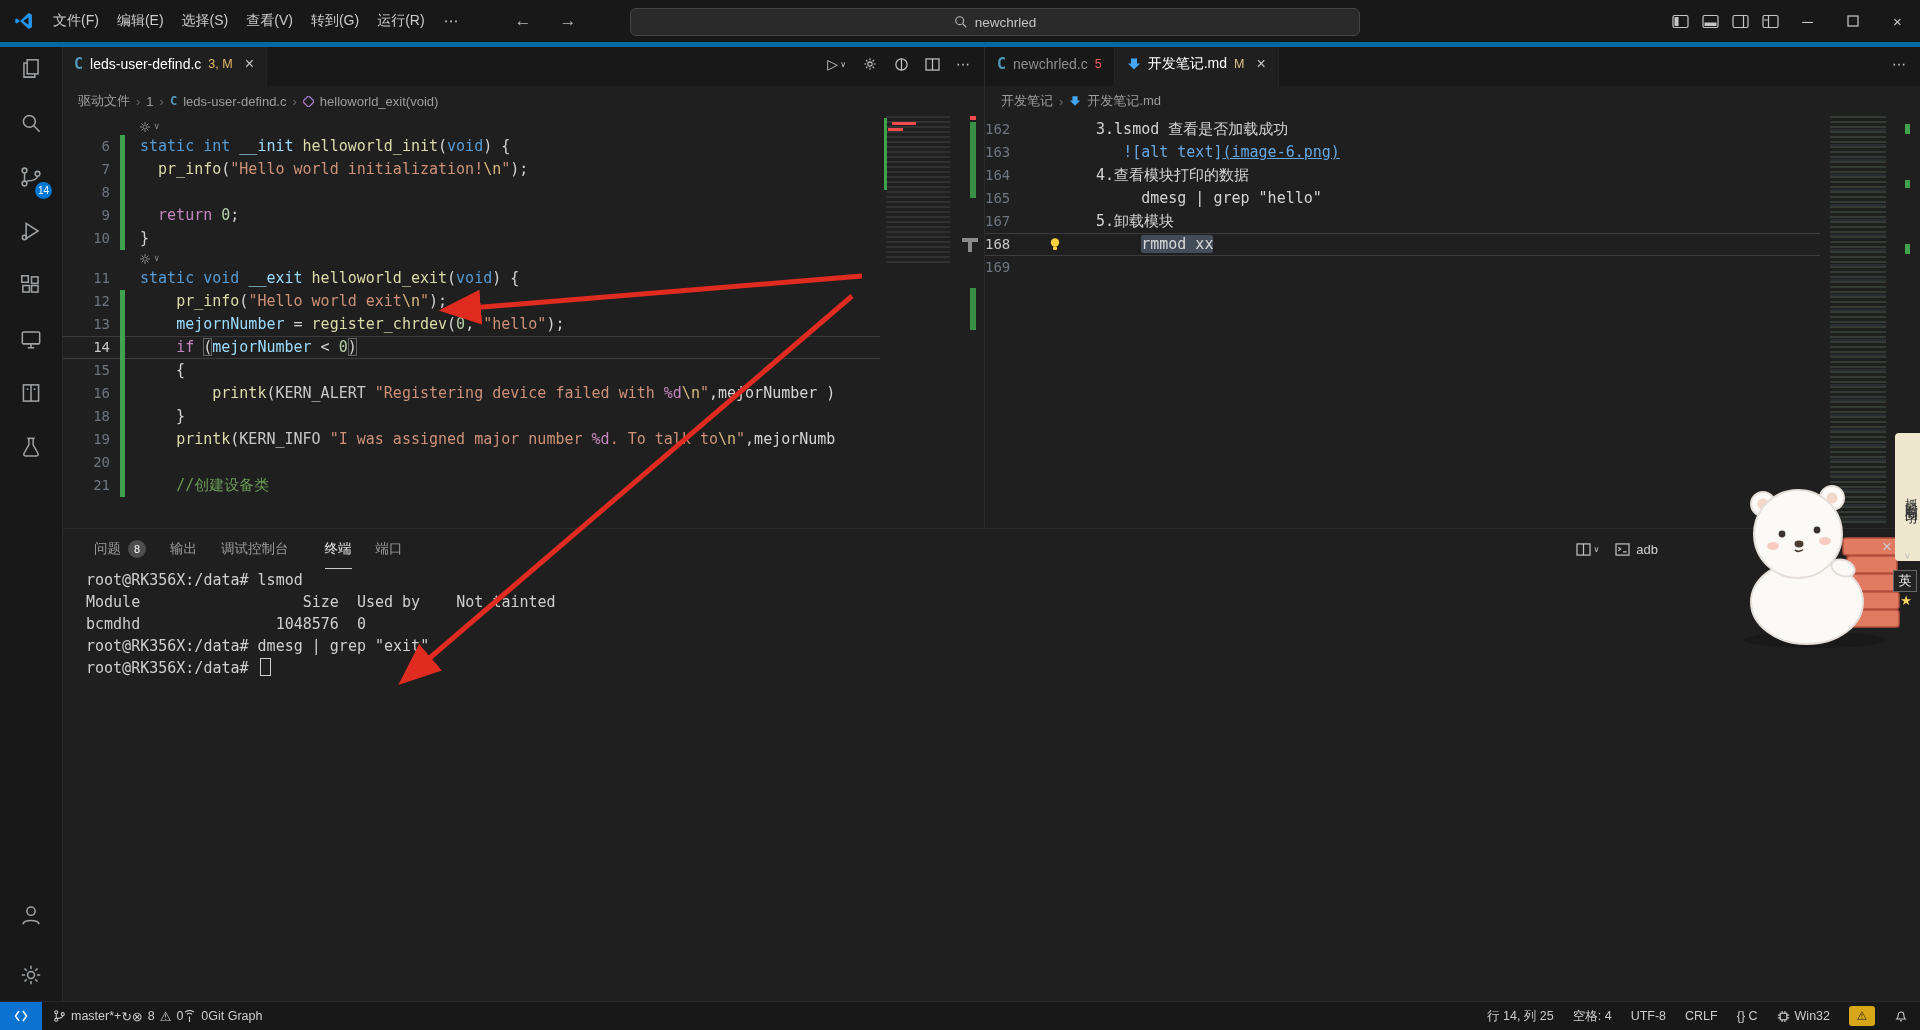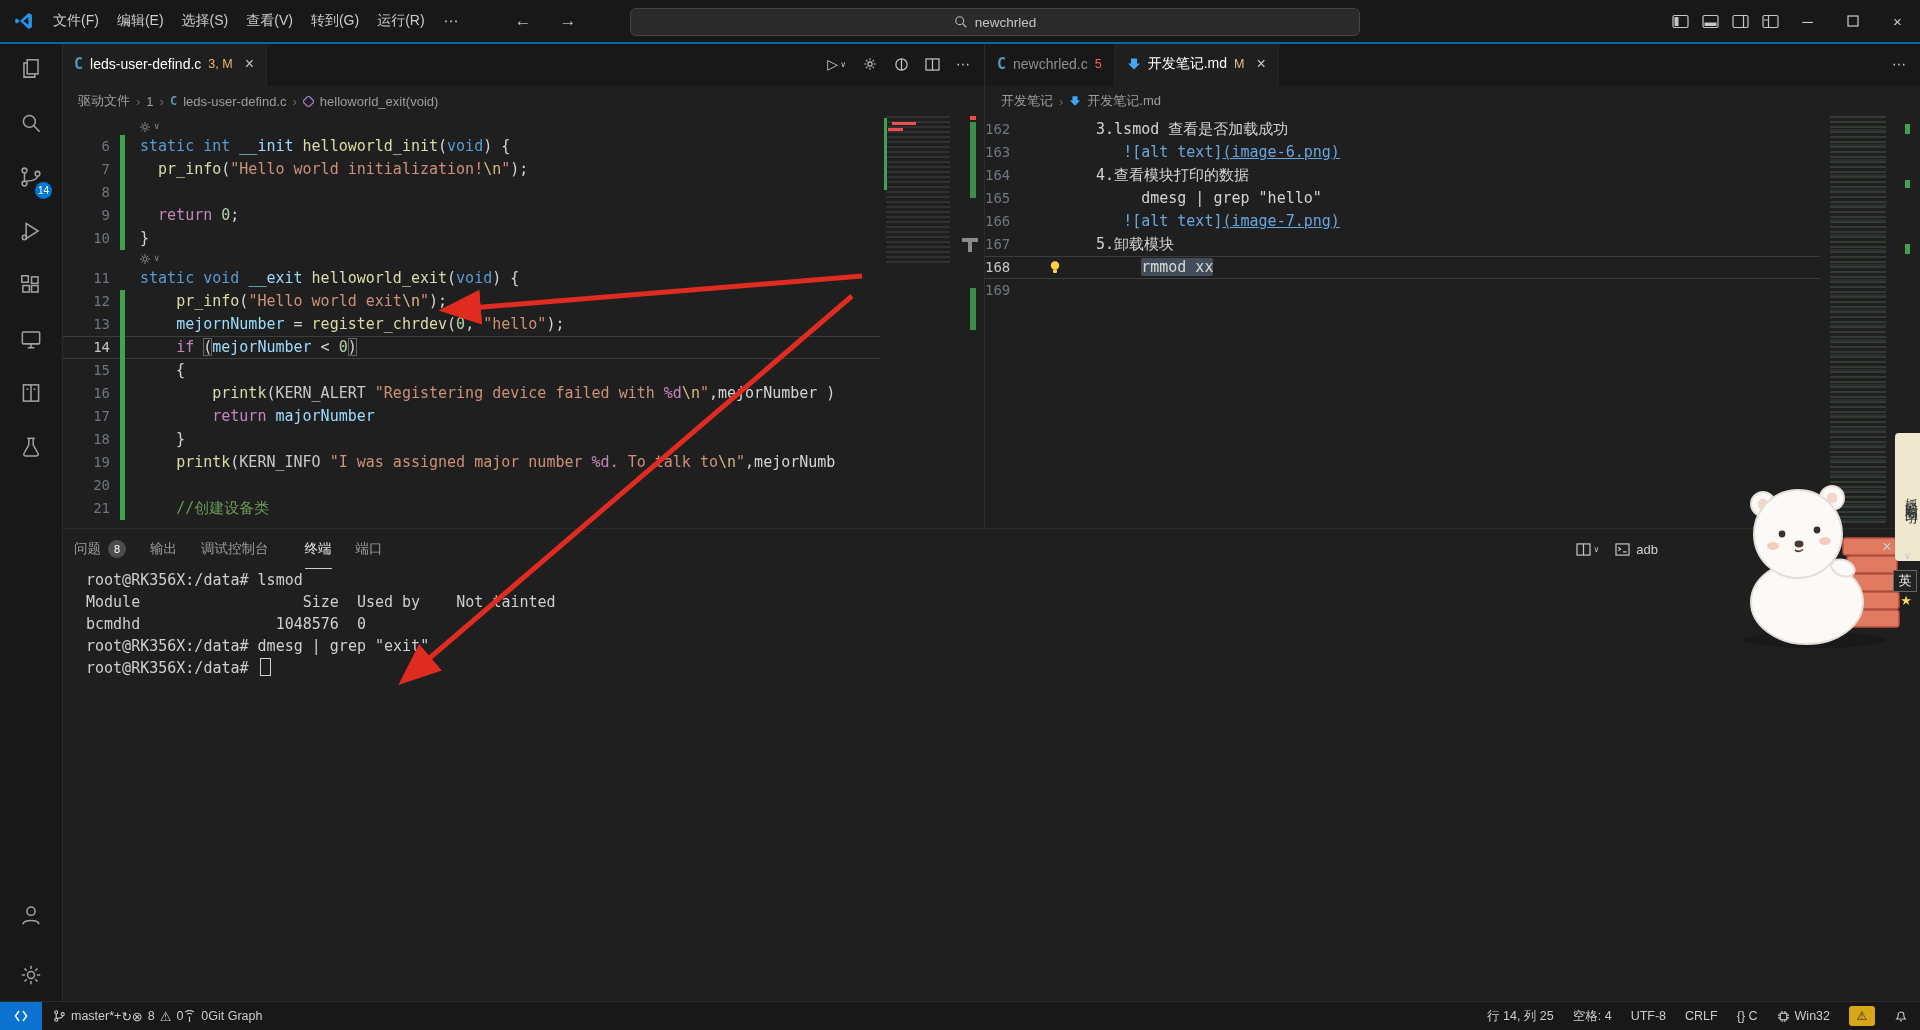--- a/index.html
+++ b/index.html
@@ -1,21 +1,21 @@
 <!DOCTYPE html>
 <html><head>
 <meta charset="utf-8">
 <style>
   html,body{margin:0;padding:0;background:#000;}
   .app{position:relative;width:1920px;height:1030px;background:#1f1f1f;overflow:hidden;
        font-family:"Liberation Sans",sans-serif;color:#cccccc;}
   svg{display:block}
   
   .titlebar{position:absolute;top:0;left:0;right:0;height:42px;background:#181818;
-            border-bottom:2px solid #0369a1;display:flex;align-items:center;z-index:5;}
+            border-bottom:5px solid #0369a1;display:flex;align-items:center;z-index:5;}
   .vslogo{margin:0 10px 0 14px;}
   .menus{display:flex;align-items:center;}
   .menu-item{padding:0 9px;font-size:14px;color:#cccccc;cursor:default;}
   .tb-more{padding:0 10px;color:#cccccc;font-size:15px;}
   .nav-arrows{margin-left:46px;display:flex;gap:28px;font-size:17px;color:#b9b9b9;}
   .searchbox{position:absolute;left:630px;top:8px;width:728px;height:26px;background:#2a2a2a;
              border:1px solid #454545;border-radius:6px;display:flex;align-items:center;
              justify-content:center;gap:7px;font-size:13.5px;color:#c5c5c5;}
   .tb-right{position:absolute;right:0;top:0;height:42px;display:flex;align-items:center;}
   .tb-licon{width:30px;display:flex;justify-content:center;}
@@ -87,21 +87,21 @@
   .rl-handle::after{content:'';position:absolute;left:6px;top:4px;width:4px;height:10px;background:#8a8a8a;}
   .minimap-right{position:absolute;right:34px;top:0;width:56px;height:410px;opacity:.9;
     background:repeating-linear-gradient(180deg,rgba(160,205,160,.18) 0 2px,transparent 2px 5px),
                repeating-linear-gradient(180deg,transparent 0 13px,rgba(140,170,220,.10) 13px 15px);}
   .ruler-right{position:absolute;right:8px;top:0;width:8px;bottom:0;}
   .rr-g1{position:absolute;left:1px;top:8px;width:5px;height:10px;background:#3fa34d;}
   .rr-g2{position:absolute;left:1px;top:64px;width:5px;height:8px;background:#3fa34d;}
   .rr-g3{position:absolute;left:1px;top:128px;width:5px;height:10px;background:#3fa34d;}
   
   .panel{position:absolute;left:0;right:0;top:486px;bottom:0;background:#1f1f1f;border-top:1px solid #2b2b2b;}
-  .panel-header{height:40px;display:flex;align-items:center;padding-left:12px;position:relative;}
+  .panel-header{height:40px;display:flex;align-items:center;padding-left:32px;position:relative;}
   .ptab{margin-right:24px;font-size:13.5px;color:#9d9d9d;height:40px;display:inline-flex;
         align-items:center;gap:7px;cursor:default;}
   .ptab.active{color:#e7e7e7;box-shadow:inset 0 -1px 0 #cccccc;margin-left:12px;}
   .ptab-badge{background:#4d4d4d;color:#ffffff;font-size:11px;min-width:18px;height:18px;
               border-radius:10px;display:inline-flex;align-items:center;justify-content:center;}
   .pa-left{position:absolute;right:262px;display:flex;align-items:center;gap:16px;}
   .pa-term{display:flex;align-items:center;gap:6px;font-size:13px;color:#cfcfcf;}
   .panel-close{position:absolute;right:28px;top:8px;font-size:17px;z-index:45;}
   .panel-chev{position:absolute;right:9px;top:21px;font-size:10px;z-index:45;color:#c5c5c5;}
   .term{position:absolute;left:24px;top:40px;font-family:"DejaVu Sans Mono",monospace;
@@ -325,21 +325,20 @@
             <div class="crow lensrow"><span class="ln"></span><span class="diffbar"></span><span class="codetext lens-ico"><svg width="10" height="10" viewBox="0 0 10 10">
                   <circle cx="5" cy="5" r="2.1" fill="none" stroke="#8a8a8a"></circle>
                   <path d="M5 0v2M5 8v2M0 5h2M8 5h2M1.6 1.6l1.4 1.4M7 7l1.4 1.4M8.4 1.6L7 3M3 7L1.6 8.4" stroke="#8a8a8a" stroke-width="1"></path>
                 </svg><span>∨</span></span></div>
             <div class="crow"><span class="ln">11</span><span class="diffbar"></span><span class="codetext"><span class="tk-kw">static </span><span class="tk-kw">void </span><span class="tk-var">__exit </span><span class="tk-fn">helloworld_exit</span><span class="tk-pl">(</span><span class="tk-kw">void</span><span class="tk-pl">) {</span></span></div>
             <div class="crow"><span class="ln">12</span><span class="diffbar on"></span><span class="codetext"><span class="tk-pl">    </span><span class="tk-fn">pr_info</span><span class="tk-pl">(</span><span class="tk-str">"Hello world exit</span><span class="tk-esc">\n</span><span class="tk-str">"</span><span class="tk-pl">);</span></span></div>
             <div class="crow"><span class="ln">13</span><span class="diffbar on"></span><span class="codetext"><span class="tk-pl">    </span><span class="tk-var">mejornNumber</span><span class="tk-pl"> = </span><span class="tk-fn">register_chrdev</span><span class="tk-pl">(</span><span class="tk-num">0</span><span class="tk-pl">, </span><span class="tk-str">"hello"</span><span class="tk-pl">);</span></span></div>
             <div class="crow cur"><span class="ln act">14</span><span class="diffbar on"></span><span class="codetext"><span class="tk-pl">    </span><span class="tk-ctl">if </span><span class="tk-brk">(</span><span class="tk-var">mejorNumber</span><span class="tk-pl"> &lt; </span><span class="tk-num">0</span><span class="tk-brk">)</span></span></div>
             <div class="crow"><span class="ln">15</span><span class="diffbar on"></span><span class="codetext"><span class="tk-pl">    {</span></span></div>
             <div class="crow"><span class="ln">16</span><span class="diffbar on"></span><span class="codetext"><span class="tk-pl">        </span><span class="tk-fn">printk</span><span class="tk-pl">(</span><span class="tk-mac">KERN_ALERT </span><span class="tk-str">"Registering device failed with </span><span class="tk-fmt">%d</span><span class="tk-esc">\n</span><span class="tk-str">"</span><span class="tk-pl">,mejorNumber )</span></span></div>
-            <div class="crow"><span class="ln">17</span><span class="diffbar on"></span><span class="codetext"><span class="tk-pl">        </span><span class="tk-ctl">return </span><span class="tk-var">majorNumber</span></span></div>
             <div class="crow"><span class="ln">18</span><span class="diffbar on"></span><span class="codetext"><span class="tk-pl">    }</span></span></div>
             <div class="crow"><span class="ln">19</span><span class="diffbar on"></span><span class="codetext"><span class="tk-pl">    </span><span class="tk-fn">printk</span><span class="tk-pl">(</span><span class="tk-mac">KERN_INFO </span><span class="tk-str">"I was assigned major number </span><span class="tk-fmt">%d</span><span class="tk-str">. To talk to</span><span class="tk-esc">\n</span><span class="tk-str">"</span><span class="tk-pl">,mejorNumb</span></span></div>
             <div class="crow"><span class="ln">20</span><span class="diffbar on"></span><span class="codetext"></span></div>
             <div class="crow"><span class="ln">21</span><span class="diffbar on"></span><span class="codetext"><span class="tk-pl">    </span><span class="tk-cmt">//创建设备类</span></span></div>
           </div>
         <div class="minimap-left">
           <div class="mm-noise"></div>
             <div class="mm-green"></div>
           <div class="mm-red1"></div>
             <div class="mm-red2"></div>
@@ -379,21 +378,20 @@
             <path d="M4 1.5h6v5h3l-6 6-6-6h3z" fill="#42a5f5"></path>
           </svg>
         <span>开发笔记.md</span>
       </div>
       <div class="codearea">
         <div class="codecol" id="code-right">
             <div class="crow"><span class="ln2">162</span><span class="bulb"></span><span class="codetext"><span class="tk-mdp"> 3.lsmod 查看是否加载成功</span></span></div>
             <div class="crow"><span class="ln2">163</span><span class="bulb"></span><span class="codetext"><span class="tk-mdp">    </span><span class="tk-mdl">![alt text]</span><span class="tk-mdu">(image-6.png)</span></span></div>
             <div class="crow"><span class="ln2">164</span><span class="bulb"></span><span class="codetext"><span class="tk-mdp"> 4.查看模块打印的数据</span></span></div>
             <div class="crow"><span class="ln2">165</span><span class="bulb"></span><span class="codetext"><span class="tk-mdp">      dmesg | grep "hello"</span></span></div>
-            <div class="crow"><span class="ln2">166</span><span class="bulb"></span><span class="codetext"><span class="tk-mdp">    </span><span class="tk-mdl">![alt text]</span><span class="tk-mdu">(image-7.png)</span></span></div>
             <div class="crow"><span class="ln2">167</span><span class="bulb"></span><span class="codetext"><span class="tk-mdp"> 5.卸载模块</span></span></div>
             <div class="crow cur"><span class="ln2 act">168</span><span class="bulb"><svg width="14" height="15" viewBox="0 0 14 15">
                   <circle cx="7" cy="5.5" r="4.2" fill="#ffcf3f"></circle>
                   <rect x="5" y="9.6" width="4" height="3.4" rx="1" fill="#ffcf3f"></rect>
                 </svg></span><span class="codetext"><span class="tk-mdp">      </span><span class="tk-hl">rmmod xx</span></span></div>
             <div class="crow"><span class="ln2">169</span><span class="bulb"></span><span class="codetext"></span></div>
           </div>
         <div class="minimap-right"></div>
         <div class="ruler-right">
           <div class="rr-g1"></div>

